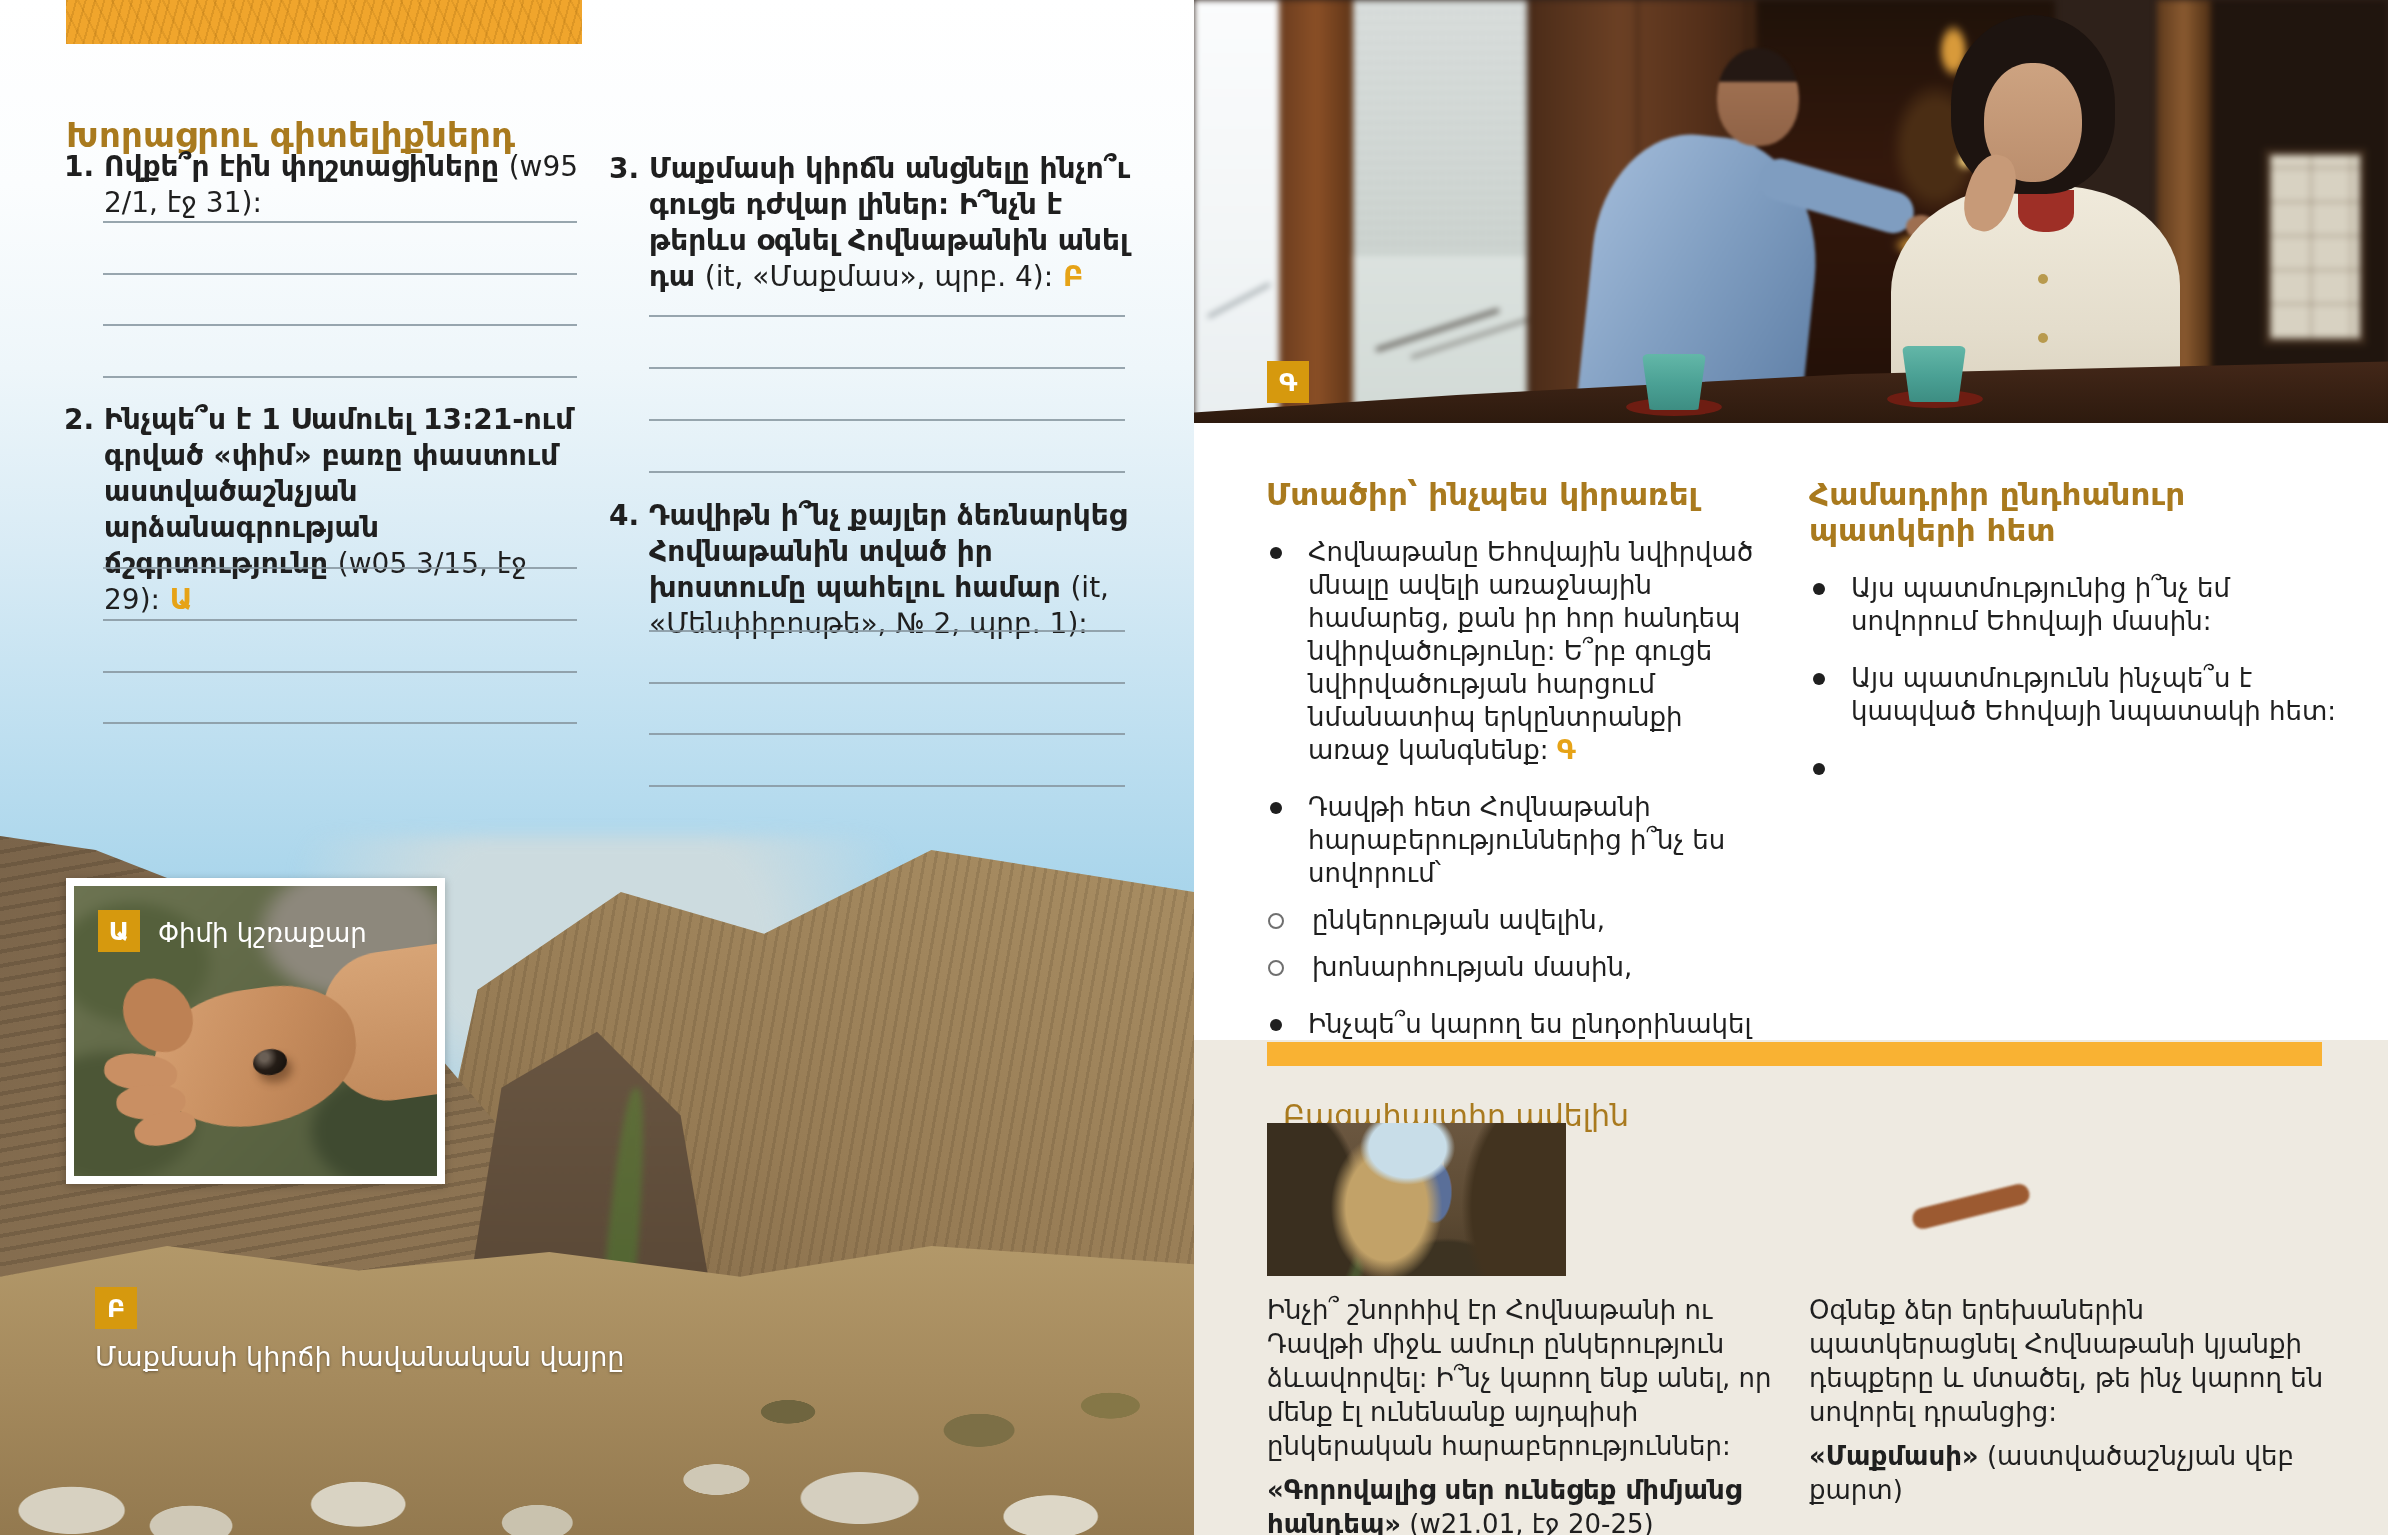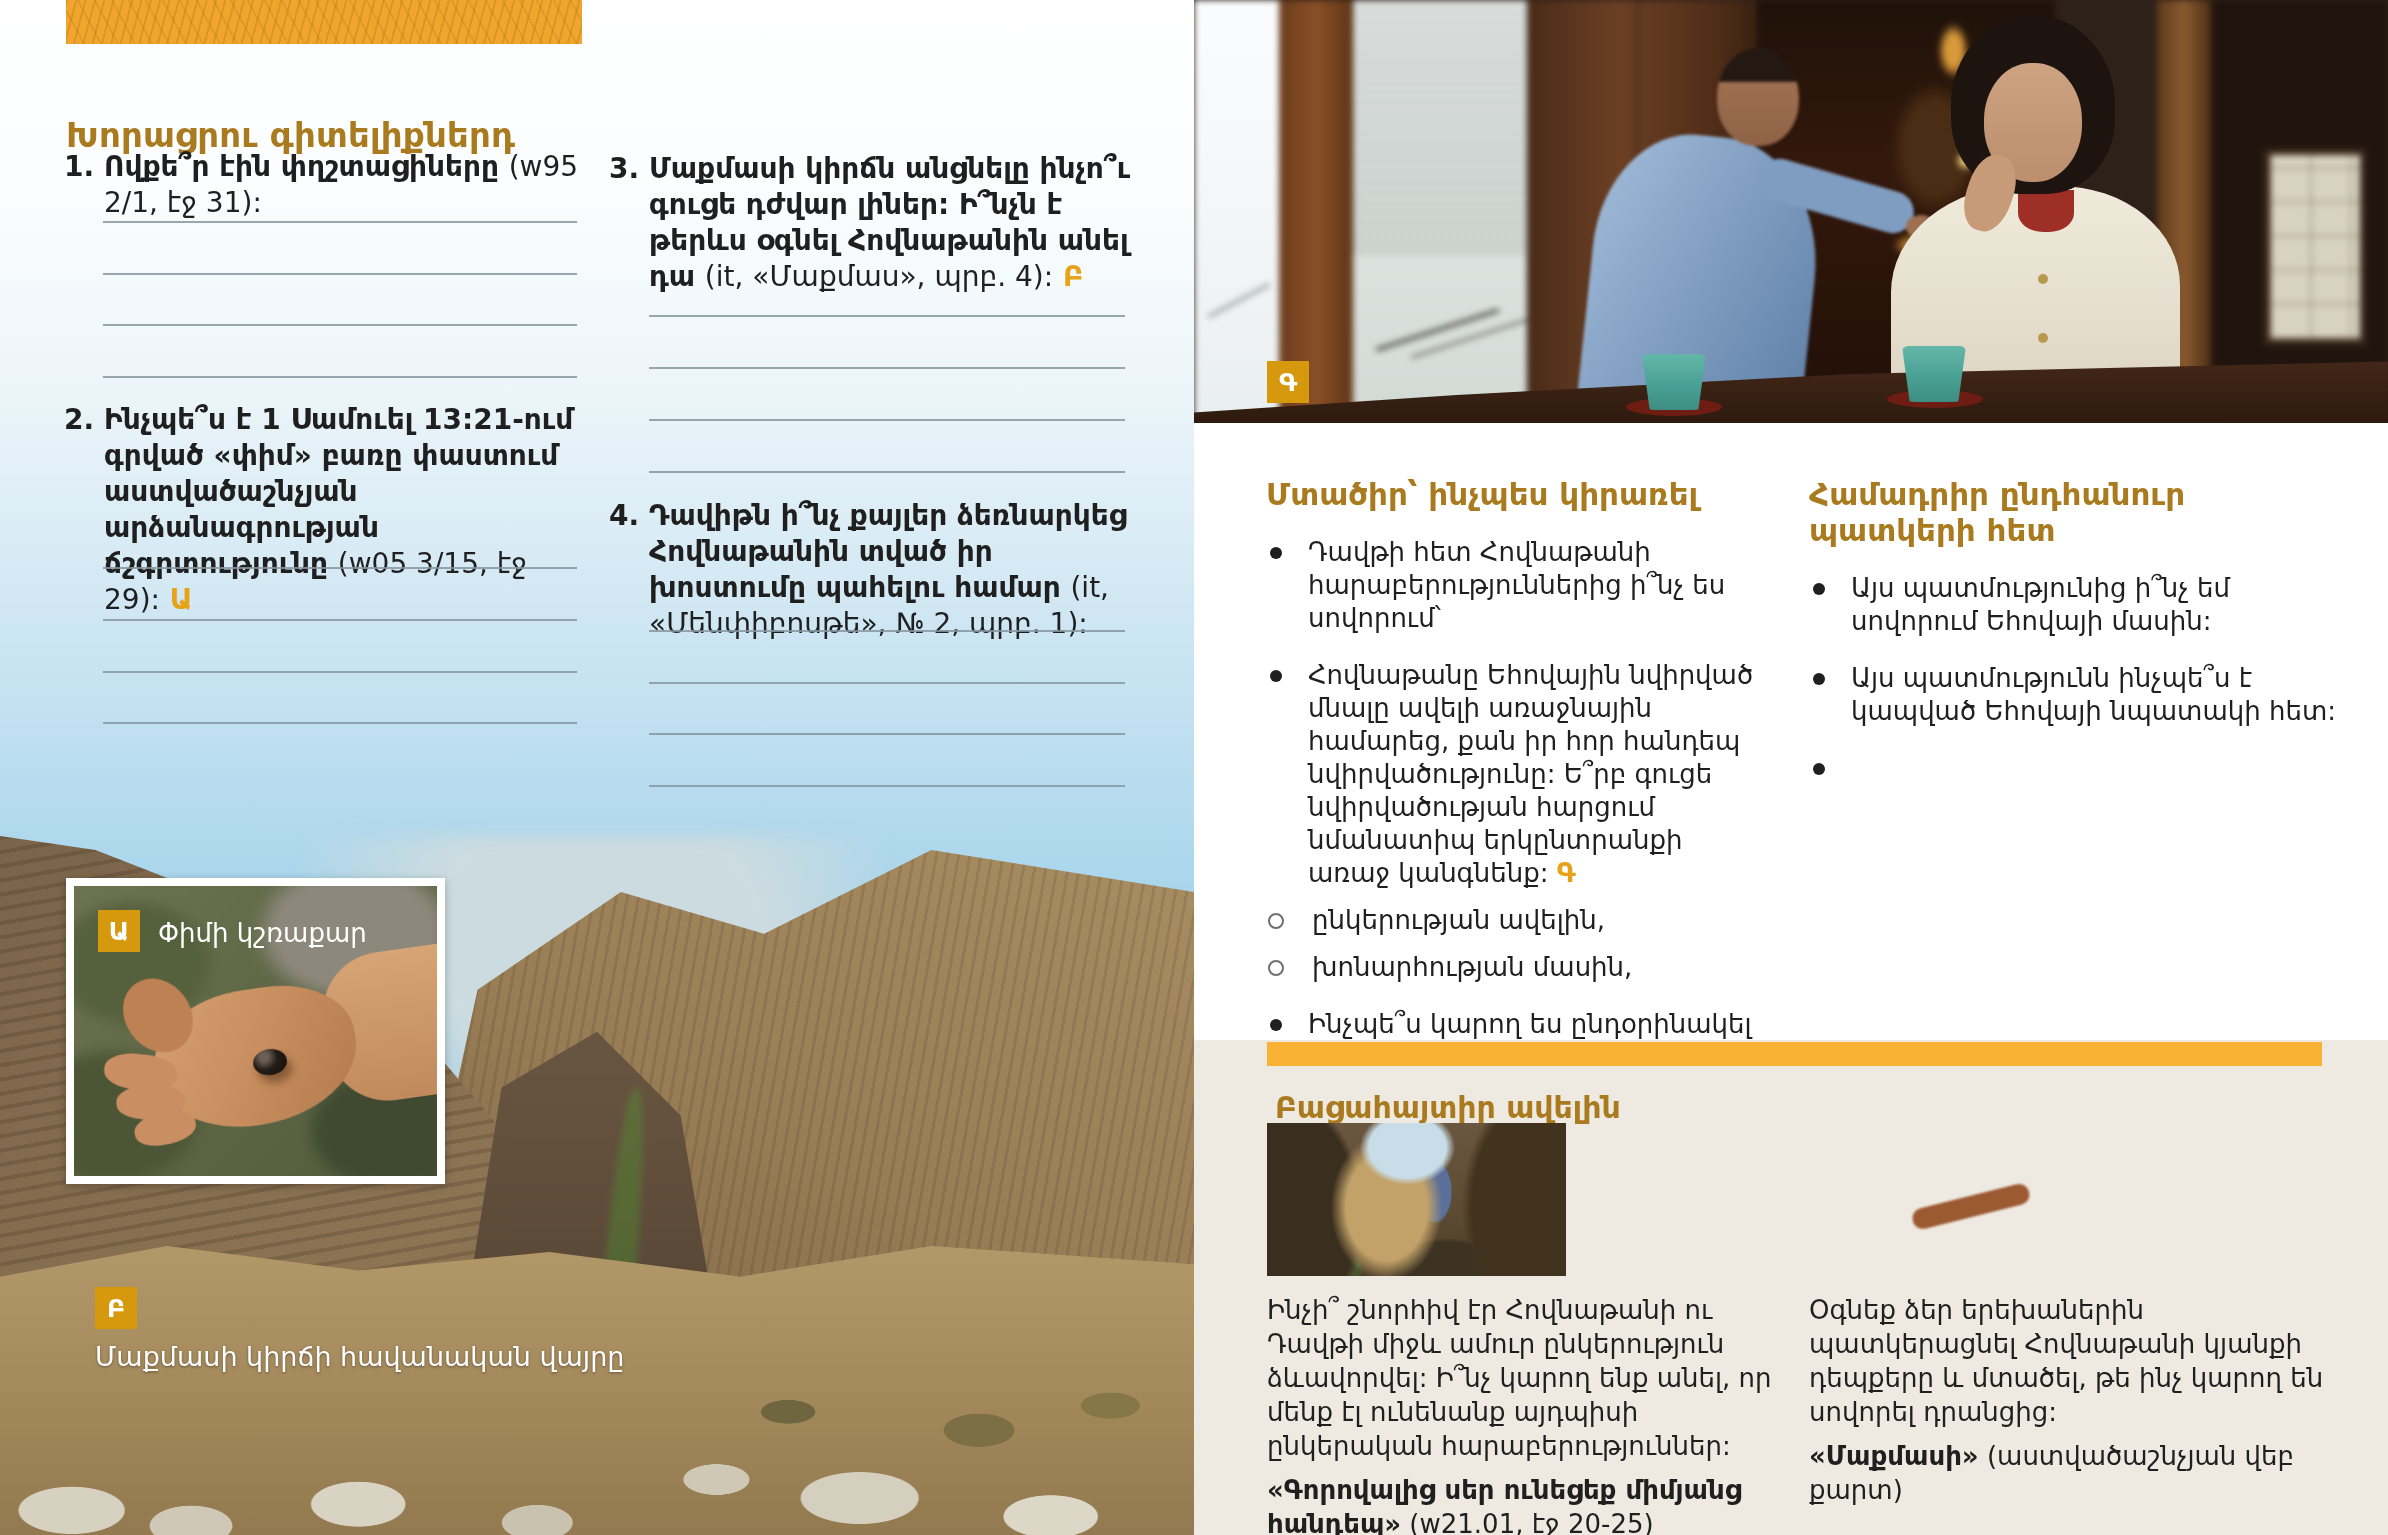--- a/index.html
+++ b/index.html
@@ -166,21 +166,21 @@
   .bullet{position:relative;padding-left:42px;margin-top:24px;font-size:26px;line-height:33px;}
   .dot{position:absolute;left:4px;top:11px;width:12px;height:12px;border-radius:50%;background:#1f1f1f;}
   .sub{position:relative;padding-left:46px;margin-top:14px;font-size:26px;line-height:33px;}
   .circ{position:absolute;left:2px;top:9px;width:12px;height:12px;border-radius:50%;
     border:2.5px solid #6f6f6f;background:transparent;}
   .b-marker{color:#e6a317;font-weight:bold;}
 
   
   .explore{position:absolute;left:0;top:1040px;width:1194px;height:496px;background:#eeeae1;}
   .orange-bar{position:absolute;left:73px;top:2px;width:1055px;height:24px;background:#f9b233;}
-  .ex-heading{position:absolute;left:73px;top:42px;margin:8px;font-size:30px;font-weight:bold;color:#a97a1e;}
+  .ex-heading{position:absolute;left:73px;top:42px;margin:16px;font-size:30px;font-weight:normal;color:#a97a1e;}
   .ex-img{position:absolute;top:83px;width:299px;height:153px;overflow:hidden;}
   .ex-item{position:absolute;top:253px;margin:0;}
   .ex-text{margin:0;font-size:26px;line-height:34px;}
   .ex-line2{margin:10px 0 0 0;font-size:26px;line-height:34px;}
   .ex-title{font-weight:bold;}
   .ex-ref{font-weight:normal;}
 
   
   .art-cave{position:absolute;inset:0;background:#5c4a33;
     background-image:
@@ -334,26 +334,26 @@
       <div class="ph-cup" style="left:448px;top:354px;"></div>
       <div class="ph-saucer" style="left:693px;top:390px;"></div>
       <div class="ph-cup" style="left:708px;top:346px;"></div>
       <div class="photo-badge" style="left:73px;top:361px;">Գ</div>
     </div>
 
     <div class="col" style="left:72px;width:502px;">
       <h2 class="col-heading">Մտածիր՝ ինչպես կիրառել</h2>
       <div class="bullet">
         <span class="dot"></span>
-        <span>Դավթի հետ Հովնաթանի հարաբերություններից ի՞նչ ես սովորում՝</span>
-      </div>
-      <div class="bullet">
-        <span class="dot"></span>
         <span>Հովնաթանը Եհովային նվիրված մնալը ավելի առաջնային համարեց, քան իր հոր հանդեպ նվիրվածությունը: Ե՞րբ գուցե նվիրվածության հարցում նմանատիպ երկընտրանքի առաջ կանգնենք:</span>
         <span class="b-marker">Գ</span>
+      </div>
+      <div class="bullet">
+        <span class="dot"></span>
+        <span>Դավթի հետ Հովնաթանի հարաբերություններից ի՞նչ ես սովորում՝</span>
       </div>
       <div class="sub">
         <span class="circ"></span>
         <span>ընկերության ավելին,</span>
       </div>
       <div class="sub">
         <span class="circ"></span>
         <span>խոնարհության մասին,</span>
       </div>
       <div class="bullet">

